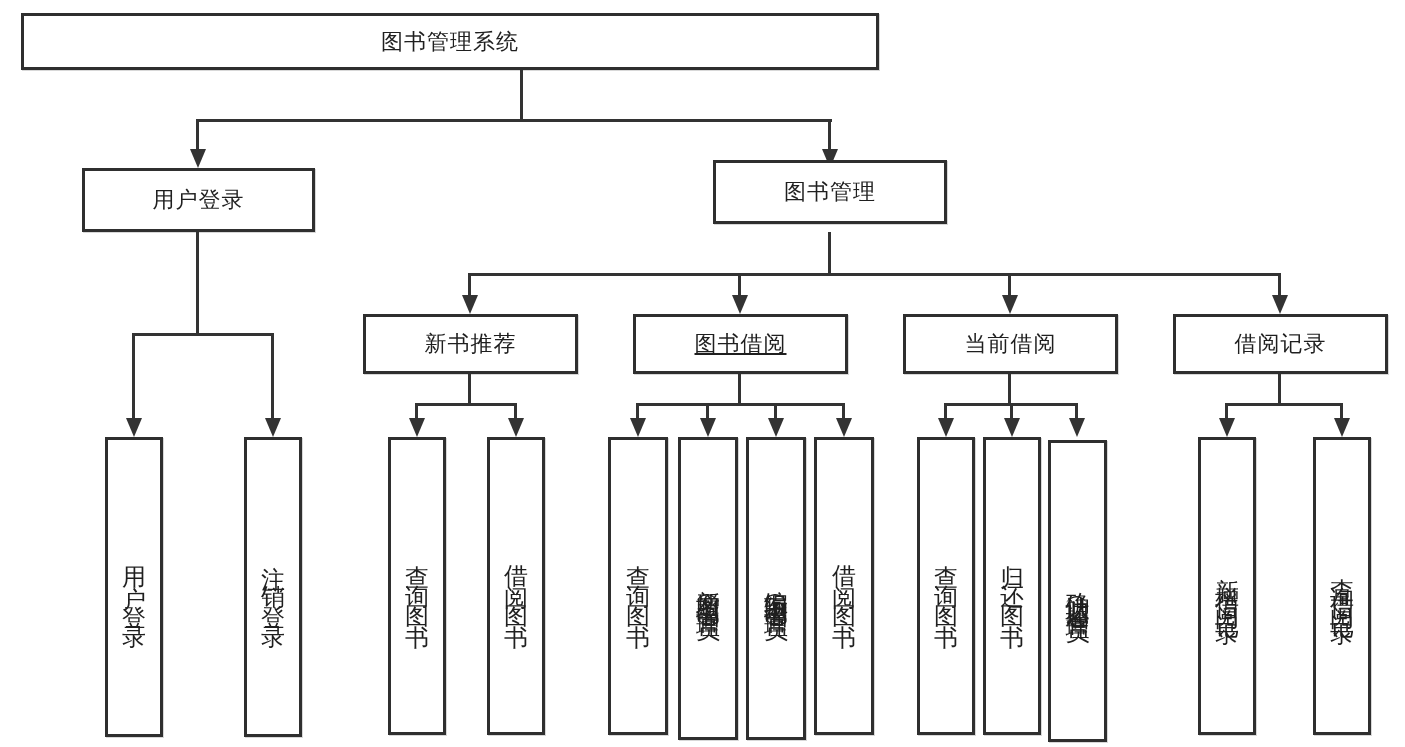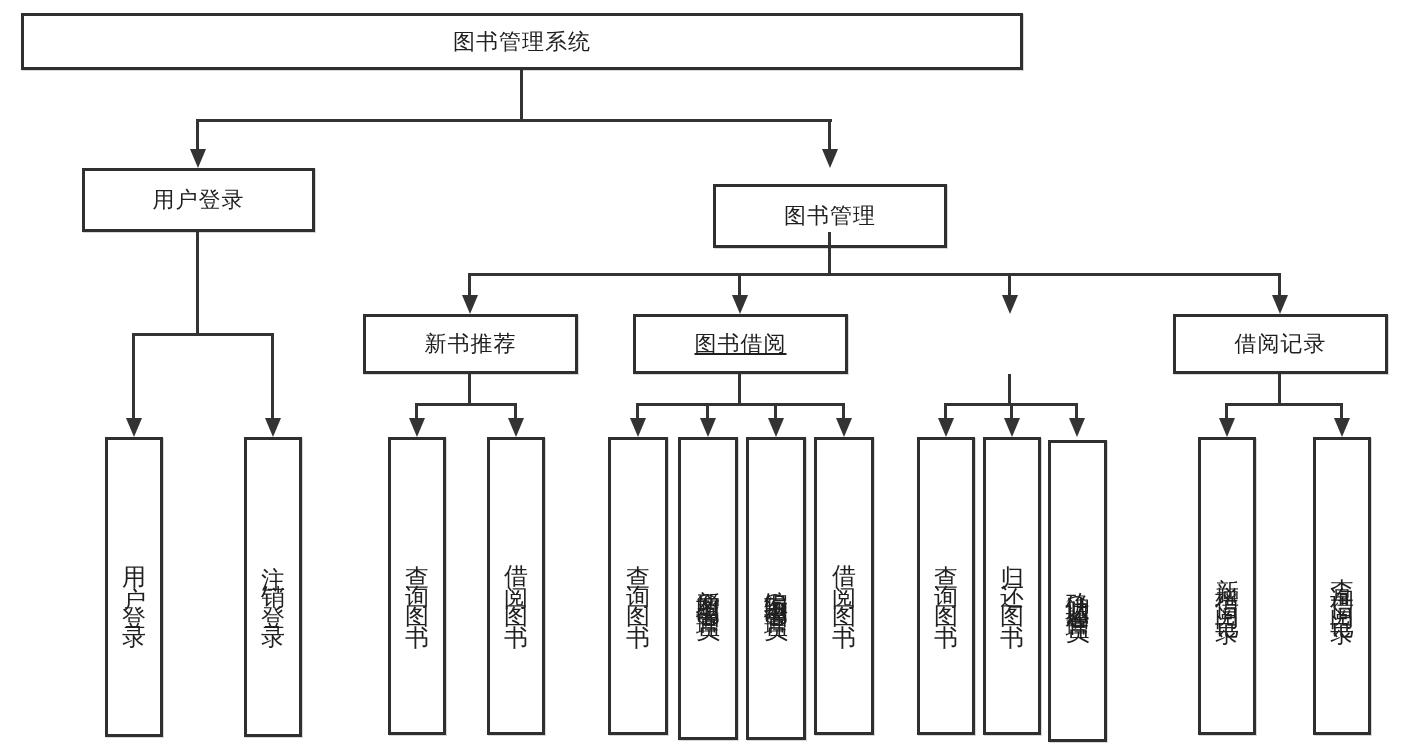--- a/index.html
+++ b/index.html
@@ -53,35 +53,35 @@
     color:#b3a5a7;
     letter-spacing:1px;
     z-index:5;
   }
 </style>
 </head>
 <body>
 
 <div class="canvas">
 
-  <div class="node" style="left:21px;top:13px;width:1002px;height:57px;font-family:Liberation Mono, monospace;">
+  <div class="node" style="left:21px;top:13px;width:858px;height:57px;font-family:Liberation Mono, monospace;">
     <span>图书管理系统</span>
   </div>
 
   <div class="v" style="left:520px;top:70px;height:52px;"></div>
   <div class="h" style="left:197px;top:119px;width:635px;"></div>
   <div class="v" style="left:196px;top:119px;height:33px;"></div>
   <div class="v" style="left:828px;top:119px;height:33px;"></div>
   <div class="arw" style="left:190px;top:149px;"></div>
   <div class="arw" style="left:822px;top:149px;"></div>
 
   <div class="node" style="left:82px;top:168px;width:233px;height:64px;">
     <span>用户登录</span>
   </div>
-  <div class="node" style="left:713px;top:184px;width:234px;height:64px;text-align:right;">
+  <div class="node" style="left:713px;top:160px;width:234px;height:64px;text-align:right;">
     <span>图书管理</span>
   </div>
 
   <div class="v" style="left:196px;top:232px;height:104px;"></div>
   <div class="h" style="left:132px;top:333px;width:142px;"></div>
   <div class="v" style="left:132px;top:333px;height:88px;"></div>
   <div class="v" style="left:271px;top:333px;height:88px;"></div>
   <div class="arw" style="left:126px;top:418px;"></div>
   <div class="arw" style="left:265px;top:418px;"></div>
 
@@ -94,20 +94,23 @@
   <div class="arw" style="left:462px;top:295px;"></div>
   <div class="arw" style="left:732px;top:295px;"></div>
   <div class="arw" style="left:1002px;top:295px;"></div>
   <div class="arw" style="left:1272px;top:295px;"></div>
 
   <div class="node" style="left:363px;top:314px;width:215px;height:60px;font-family:Liberation Mono, monospace;">
     <span>新书推荐</span>
   </div>
   <div class="node" style="left:633px;top:314px;width:215px;height:60px;text-decoration:underline;">
     <span>图书借阅</span>
+  </div>
+  <div class="node" style="left:903px;top:314px;width:215px;height:60px;">
+    <span>当前借阅</span>
   </div>
   <div class="node" style="left:1173px;top:314px;width:215px;height:60px;">
     <span>借阅记录</span>
   </div>
 
   <div class="v" style="left:468px;top:374px;height:32px;"></div>
   <div class="h" style="left:415px;top:403px;width:102px;"></div>
   <div class="v" style="left:415px;top:403px;height:18px;"></div>
   <div class="v" style="left:514px;top:403px;height:18px;"></div>
   <div class="arw" style="left:409px;top:418px;"></div>

